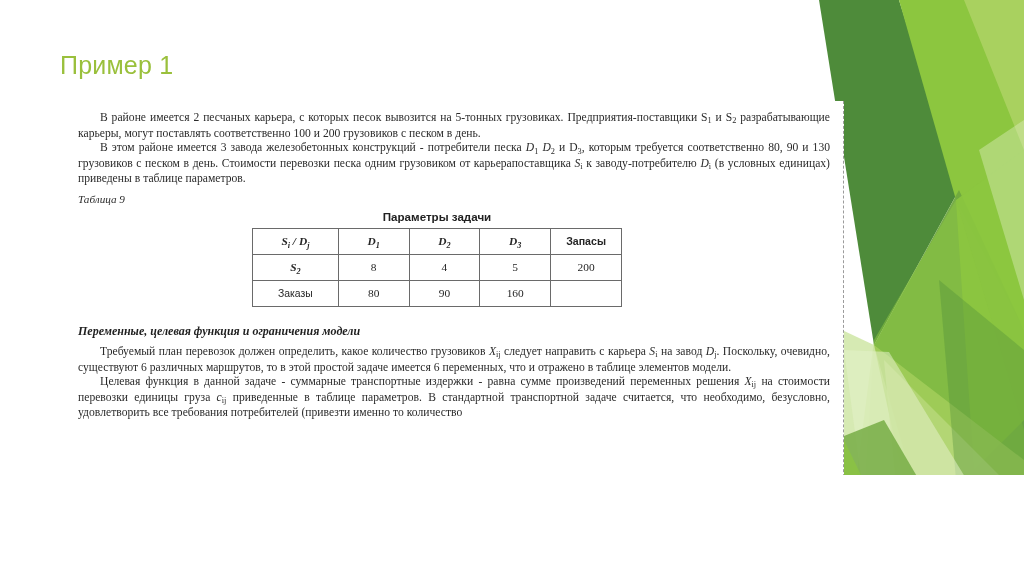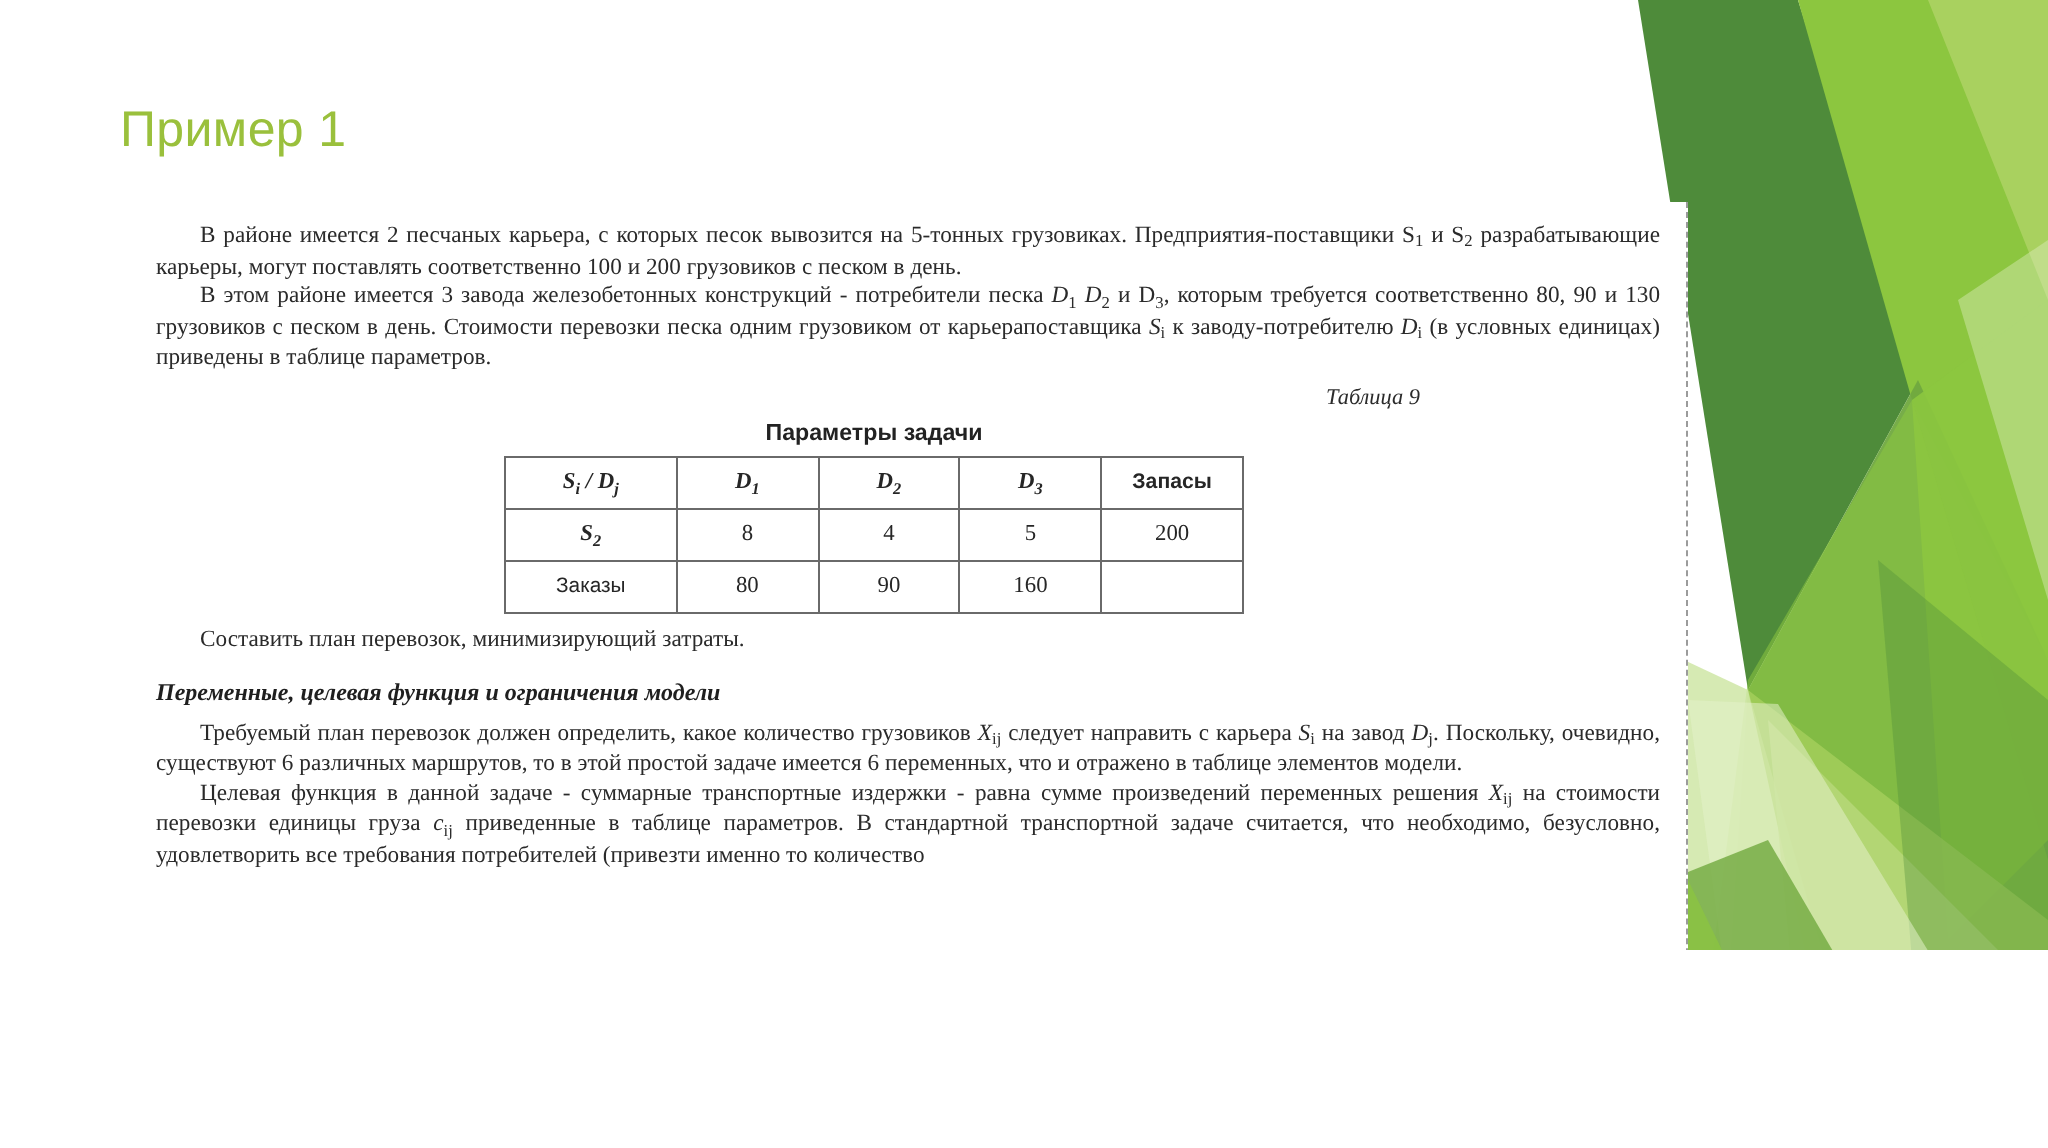--- a/index.html
+++ b/index.html
@@ -83,21 +83,21 @@
 
   i.var { font-style: italic; }
   sub { font-size: 0.72em; vertical-align: baseline; position: relative; top: 0.28em; }
 
   
   .tbl-caption-right {
     font-family: "Liberation Serif", serif;
     font-style: italic;
     font-size: 11.2px;
     color: #2b2b2b;
-    text-align: right;
+    text-align: left;
     padding-right: 120px;
   }
   .tbl-title {
     font-family: Liberation Sans, sans-serif;
     font-weight: bold;
     font-size: 11.6px;
     color: #222;
     text-align: center;
     margin-top: 5px;
     margin-bottom: 5px;
@@ -238,21 +238,20 @@
               <td>90</td>
               <td>160</td>
               <td></td>
             </tr>
           </tbody>
         </table>
       </div>
 
       <div class="spacer-sm"></div>
 
-      <p class="para indent">Составить план перевозок, минимизирующий затраты.</p>
 
       <div class="spacer-md"></div>
 
       <p class="sec-head">Переменные, целевая функция и ограничения модели</p>
 
       <div class="spacer-sm"></div>
 
       <p class="para indent">
         <span>Требуемый план перевозок должен определить, какое количество грузовиков </span><i class="var">X</i><sub>ij</sub><span> следует направить с карьера </span><i class="var">S</i><sub>i</sub><span> на завод </span><i class="var">D</i><sub>j</sub><span>.</span>
         <span>Поскольку, очевидно, существуют 6 различных маршрутов, то в этой простой задаче имеется 6 переменных, что и отражено в</span>

